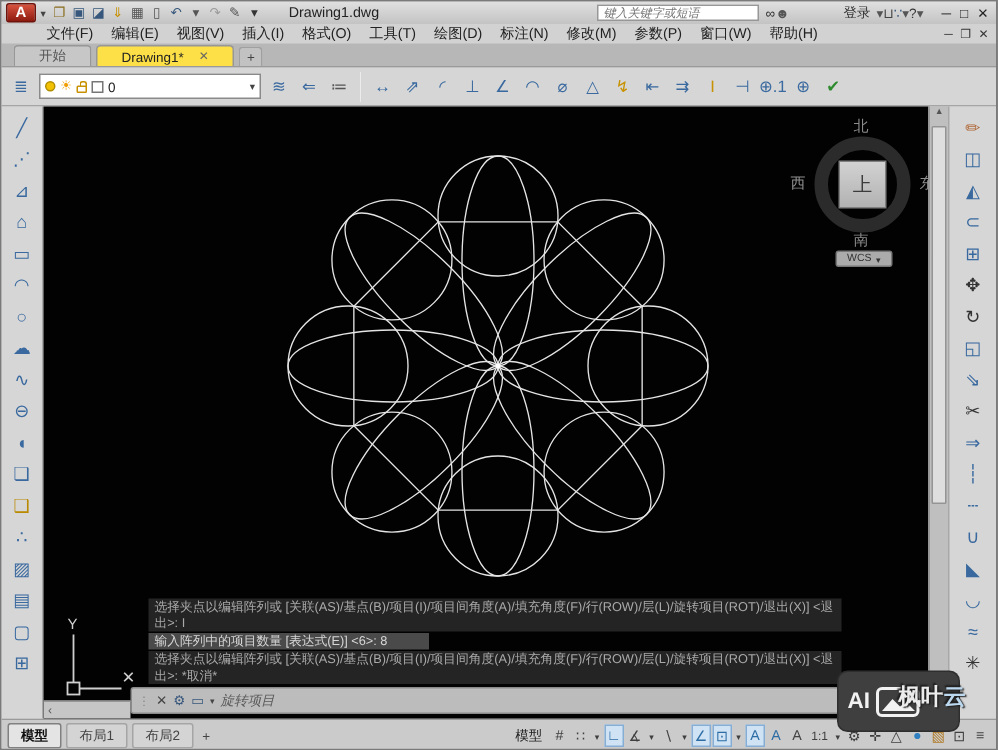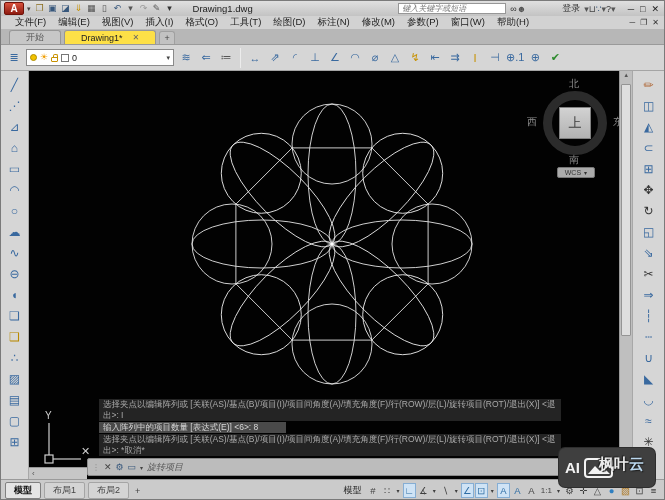--- a/index.html
+++ b/index.html
@@ -13,21 +13,21 @@
   .qat{display:flex;align-items:center;gap:1px;}
   .qat-btn{width:12px;text-align:center;font-size:9px;line-height:13px;cursor:default;}
   .doc-title{margin-left:14px;font-size:9.5px;color:#222;}
   .tb-right{margin-left:auto;display:flex;align-items:center;gap:4px;}
   .search-box{width:108px;height:11px;background:#fff;border:1px solid #979797;font-size:8px;font-style:italic;color:#777;padding:0 3px;font-family:Liberation Serif, serif;}
   .tbar-ic{font-size:9px;width:11px;text-align:center;color:#444;}
   .signin{font-size:9px;color:#333;margin-left:32px;}
   .winctl{display:flex;gap:6px;margin-left:8px;margin-right:2px;font-size:9px;color:#222;}
 
   
-  .menubar{height:13px;background:#d2d2d2;display:flex;align-items:center;font-size:9.5px;color:#222;padding-left:8px;}
+  .menubar{height:13px;background:#d2d2d2;display:flex;align-items:center;font-size:9.5px;color:#222;padding-left:24px;}
   .menu-item{padding:0 6px;cursor:default;}
   .doc-winctl{margin-left:auto;margin-right:5px;display:flex;gap:5px;font-size:8px;color:#333;}
 
   
   .filetabs{height:16px;background:#b7b7b7;display:flex;align-items:flex-end;padding-left:8px;gap:3px;border-bottom:1px solid #9a9a9a;}
   .ftab{height:14px;padding:0 16px;font-size:9px;display:flex;align-items:center;gap:10px;border:1px solid #979797;border-bottom:none;border-radius:3px 3px 0 0;background:#c7c7c7;color:#555;}
   .ftab.active{background:#fde047;color:#222;}
   .ftab .x{font-size:8px;color:#666;}
   .ftab-plus{width:16px;height:13px;font-size:9px;color:#444;display:flex;align-items:center;justify-content:center;border:1px solid #a0a0a0;border-bottom:none;border-radius:3px 3px 0 0;background:#c2c2c2;}
 
@@ -81,21 +81,21 @@
   .ltab.active{background:#e4e4e4;border-color:#808080;font-weight:bold;color:#111;}
   .ltab-plus{width:13px;text-align:center;color:#444;}
   .st-right{margin-left:auto;display:flex;align-items:center;gap:1px;}
   .st-model{font-size:9px;color:#222;padding:0 4px;}
   .st-ic{min-width:13px;height:15px;display:flex;align-items:center;justify-content:center;font-size:9.5px;color:#3f3f3f;padding:0 1px;border:1px solid transparent;}
   .st-ic.active{background:#cfe3f5;border-color:#86aed4;}
   .st-ic.caret{min-width:7px;font-size:6px;}
 
   
   .watermark{position:absolute;left:558px;top:445px;z-index:60;width:106px;height:42px;}
-  .wm-badge{position:absolute;left:0;top:2px;width:96px;height:39px;background:#3f3f3f;border-radius:6px;box-shadow:0 0 0 1px #2e2e2e;display:flex;align-items:center;padding:0 6px;gap:4px;}
+  .wm-badge{position:absolute;left:0;top:2px;width:80px;height:39px;background:#3f3f3f;border-radius:6px;box-shadow:0 0 0 1px #2e2e2e;display:flex;align-items:center;padding:0 6px;gap:4px;}
   .wm-ai{color:#f2f2f2;font-weight:bold;font-size:15px;}
   .wm-text{position:absolute;left:40px;top:9px;font-size:15px;font-weight:bold;color:#ececec;text-shadow:1px 1px 1px #1e1e1e,-1px -1px 1px #1e1e1e;white-space:nowrap;}
   .wm-text .blue{color:#bcd8ee;}
 </style>
 </head>
 <body>
 
 <div class="app">
 
   <div class="titlebar">

